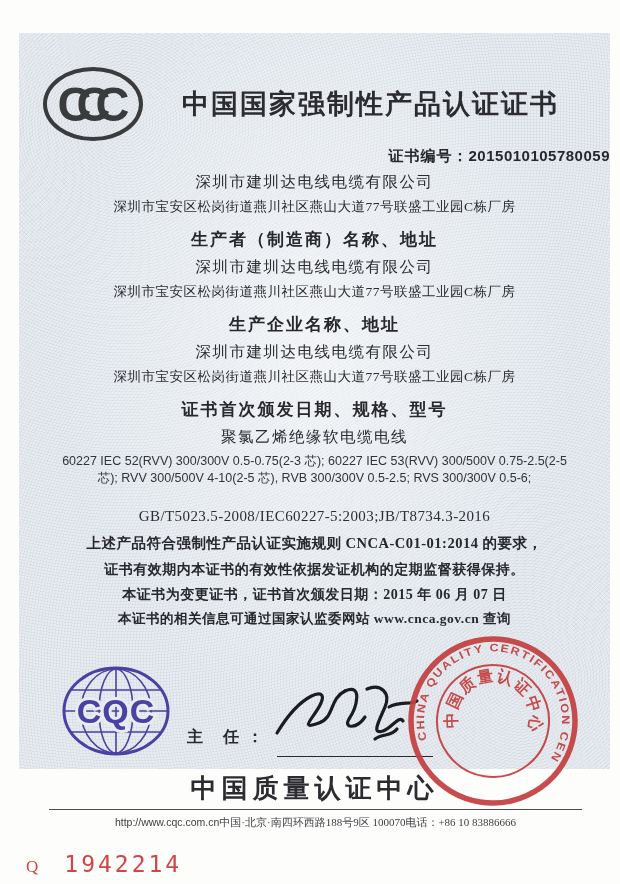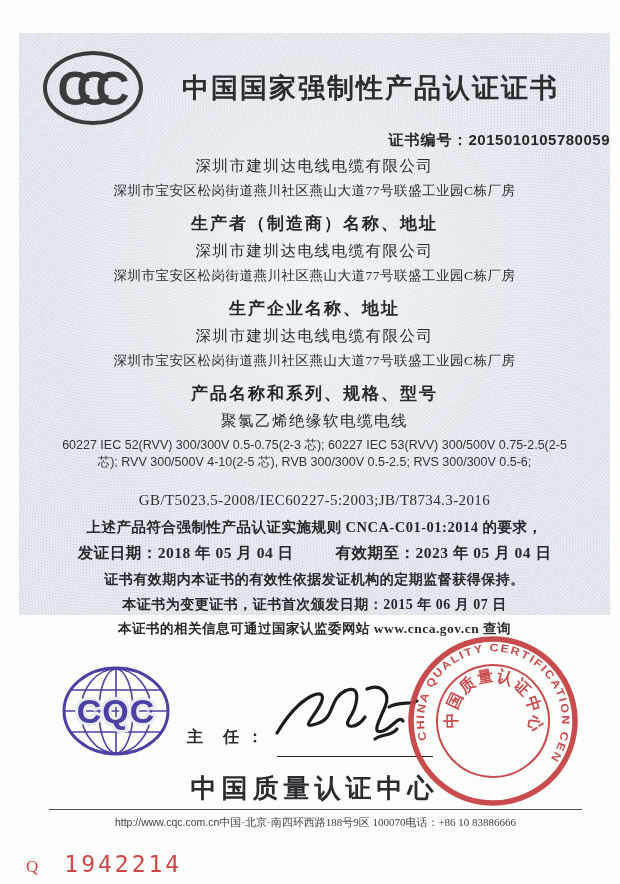--- a/index.html
+++ b/index.html
@@ -8,28 +8,28 @@
     width:620px; height:884px;
     background:#fcfcfb;
     font-family:"Liberation Serif", serif;
     color:#27272c;
     overflow:hidden;
   }
   .page { position:relative; width:620px; height:884px; background:#fdfdfc; }
 
   
   .paper {
-    position:absolute; left:19px; top:33px; width:591px; height:582px;
+    position:absolute; left:19px; top:33px; width:591px; height:736px;
     background-color:#e8ecf0;
     background-image:
       radial-gradient(ellipse at 50% 42%, rgba(255,255,255,0.55) 0%, rgba(255,255,255,0) 62%),
       repeating-radial-gradient(circle at 18% 12%, rgba(130,150,175,0.10) 0px, rgba(130,150,175,0.10) 1px, rgba(0,0,0,0) 1px, rgba(0,0,0,0) 3px),
       repeating-radial-gradient(circle at 85% 88%, rgba(130,150,175,0.10) 0px, rgba(130,150,175,0.10) 1px, rgba(0,0,0,0) 1px, rgba(0,0,0,0) 3px);
     text-align:center;
-    padding-top:16px;
+    padding-top:32px;
   }
 
   
   .header-row { display:flex; align-items:center; height:78px; padding:0 18px 0 24px; }
   .ccc-logo {
     width:100px; height:74px; flex:0 0 auto;
     border:4px solid #3b3b3e; border-radius:50%;
     display:flex; align-items:center; justify-content:center;
     overflow:hidden;
   }
@@ -118,34 +118,30 @@
     <div class="sec-addr">深圳市宝安区松岗街道燕川社区燕山大道77号联盛工业园C栋厂房</div>
 
     <div class="sec-header">生产者（制造商）名称、地址</div>
     <div class="sec-name">深圳市建圳达电线电缆有限公司</div>
     <div class="sec-addr">深圳市宝安区松岗街道燕川社区燕山大道77号联盛工业园C栋厂房</div>
 
     <div class="sec-header">生产企业名称、地址</div>
     <div class="sec-name">深圳市建圳达电线电缆有限公司</div>
     <div class="sec-addr">深圳市宝安区松岗街道燕川社区燕山大道77号联盛工业园C栋厂房</div>
 
-    <div class="sec-header">产品名称和系列、规格、型号</div>
+    <div class="sec-header">证书首次颁发日期、规格、型号</div>
     <div class="sec-name">聚氯乙烯绝缘软电缆电线</div>
     <div class="product-spec">60227 IEC 52(RVV) 300/300V 0.5-0.75(2-3 芯); 60227 IEC 53(RVV) 300/500V 0.75-2.5(2-5 芯); RVV 300/500V 4-10(2-5 芯), RVB 300/300V 0.5-2.5; RVS 300/300V 0.5-6;</div>
 
     <div class="standard-value">GB/T5023.5-2008/IEC60227-5:2003;JB/T8734.3-2016</div>
 
     <div class="statement">
       <div>上述产品符合强制性产品认证实施规则 CNCA-C01-01:2014 的要求，</div>
     </div>
 
-    <div class="dates-row">
-      <span>发证日期：2018 年 05 月 04 日</span>
-      <span>有效期至：2023 年 05 月 04 日</span>
-    </div>
 
     <div class="note">证书有效期内本证书的有效性依据发证机构的定期监督获得保持。</div>
     <div class="note">本证书为变更证书，证书首次颁发日期：2015 年 06 月 07 日</div>
     <div class="note-sm">本证书的相关信息可通过国家认监委网站 www.cnca.gov.cn 查询</div>
 
     <svg class="cqc-logo" viewBox="0 0 110 92">
       <g stroke="#4a41a3" fill="none">
         <ellipse cx="55" cy="46" rx="52" ry="43" stroke-width="3"></ellipse>
         <ellipse cx="55" cy="46" rx="35" ry="42" stroke-width="1.6"></ellipse>
         <ellipse cx="55" cy="46" rx="17" ry="42" stroke-width="1.6"></ellipse>

